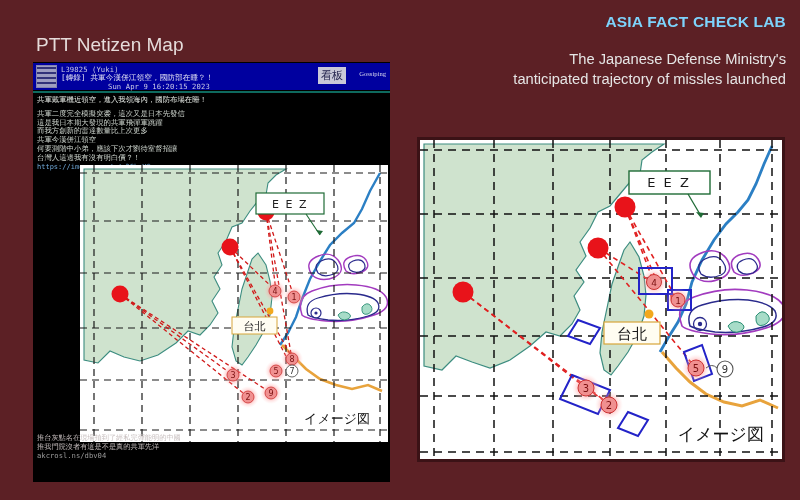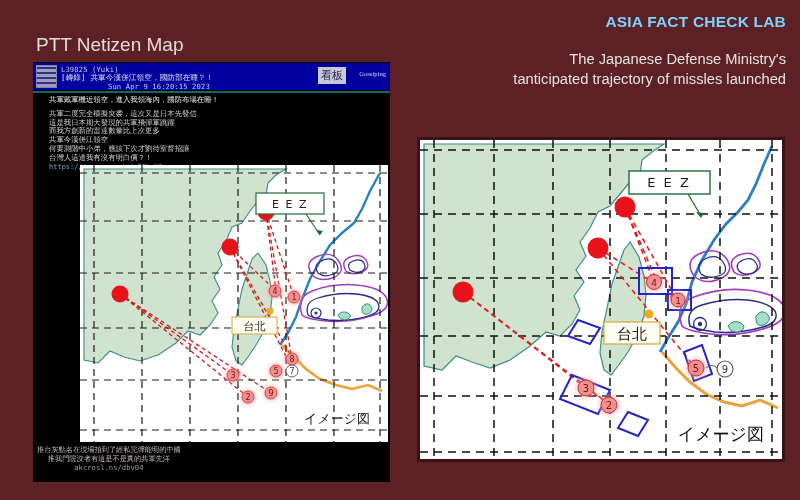--- a/index.html
+++ b/index.html
@@ -64,37 +64,37 @@
   }
   #ptt-boardname {
     position:absolute; right:4px; top:7px;
     color:#d8d8ee; font-family:Liberation Serif, serif;
     font-size:6.6px; filter:blur(.3px);
   }
   #ptt-rule {
     position:absolute; left:0; top:29px; width:100%; height:2px;
     background:#0e6a5e;
   }
-  #ptt-body { position:absolute; left:4px; top:34px; right:16px;margin-left:12px; }
+  #ptt-body { position:absolute; left:4px; top:34px; right:16px; }
   .ptt-body-line {
     color:#cfd6cf; font-family:"DejaVu Sans Mono", monospace;
     font-size:7.4px; line-height:8.8px; white-space:nowrap;
     filter:blur(.4px);
   }
   .ptt-body-line.hl { color:#e8ece7; margin-bottom:5px; }
   .ptt-body-line.url { color:#6fa8d8; font-size:7px; }
 
   
   #left-map-wrap {
     position:absolute; left:47px; top:103px;
     width:308px; height:277px;
     background:#ffffff;
   }
   
-  #ptt-foot { position:absolute; left:4px; top:383px;text-align:center; }
+  #ptt-foot { position:absolute; left:4px; top:371px; }
   .ptt-foot-line {
     color:#c6bdbd; font-family:"DejaVu Sans Mono", monospace;
     font-size:7.2px; line-height:9px; white-space:nowrap;
     filter:blur(.4px);
   }
   .ptt-foot-line.url { color:#9a9a9a; }
 
   
   #right-panel {
     position:absolute; left:417px; top:137px;

